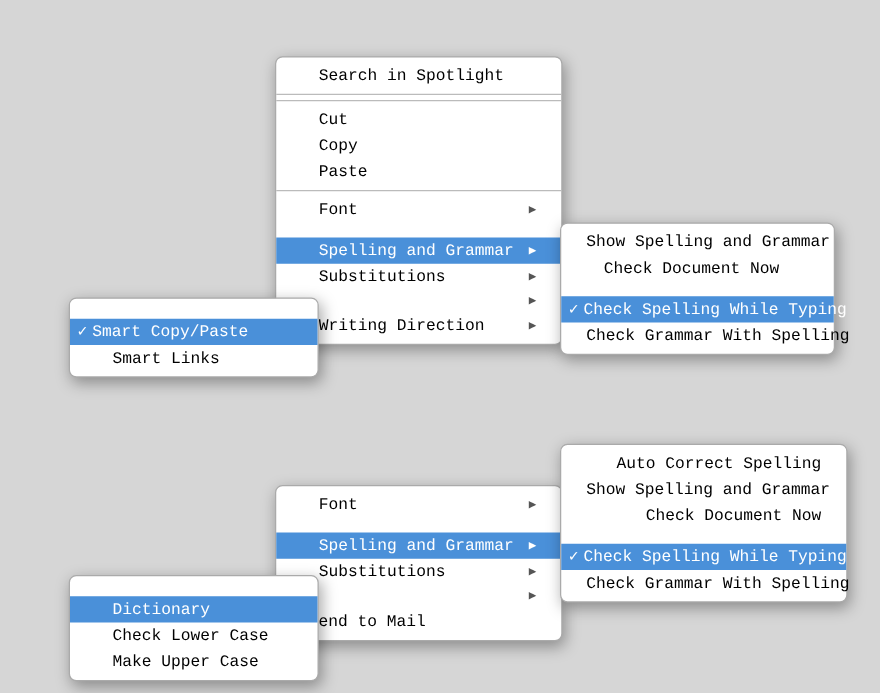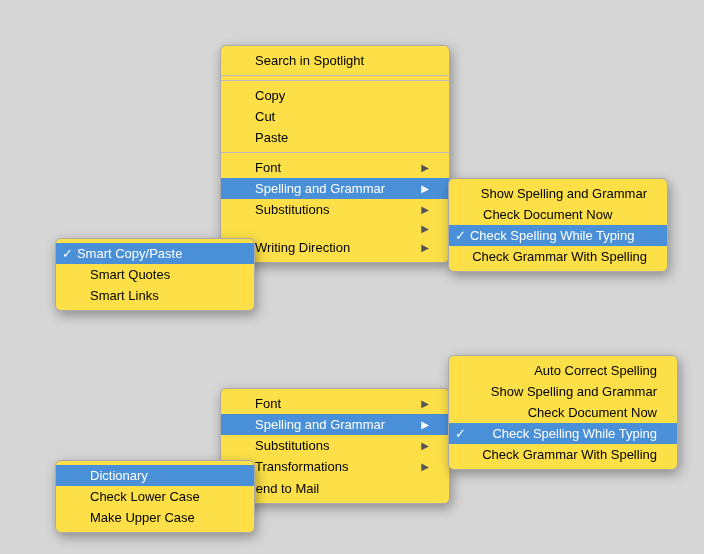--- a/index.html
+++ b/index.html
@@ -34,41 +34,43 @@
       font-size: 26px;
       font-weight: bold;
       color: #555;
       font-family: 'Marker Felt', 'Comic Sans MS', cursive;
       letter-spacing: 1px;
     }
 
     
     .context-menu {
       position: absolute;
-      background: #fde047;
+      background: #ffffff;
       border: 1px solid #aaa;
       border-radius: 6px;
       box-shadow: 2px 4px 12px rgba(0,0,0,0.35);
       padding: 4px 0;
       min-width: 200px;
+      font-family: Liberation Mono, monospace;
     }
 
     .menu-item {
       padding: 3px 20px 3px 20px;
       white-space: nowrap;
       cursor: default;
       display: flex;
       align-items: center;
       justify-content: space-between;
       font-size: 13px;
     }
 
     .menu-item.highlighted {
       background: #4a90d9;
       color: white;
+      margin-top: 12px;
     }
 
     .menu-item .arrow {
       margin-left: 8px;
       font-size: 10px;
       color: #555;
     }
 
     .menu-item.highlighted .arrow {
       color: white;
@@ -133,25 +135,25 @@
 <div class="context-menu menu-top-main">
   <div id="top-main-items">
       <div class="menu-item">
         <span style="display:inline-block;width:14px;"></span>
         <span style="flex:1">Search in Spotlight</span>
       </div>
       <div class="menu-separator"></div>
       <div class="menu-separator"></div>
       <div class="menu-item">
         <span style="display:inline-block;width:14px;"></span>
+        <span style="flex:1">Cut</span>
+      </div>
+      <div class="menu-item">
+        <span style="display:inline-block;width:14px;"></span>
         <span style="flex:1">Copy</span>
-      </div>
-      <div class="menu-item">
-        <span style="display:inline-block;width:14px;"></span>
-        <span style="flex:1">Cut</span>
       </div>
       <div class="menu-item">
         <span style="display:inline-block;width:14px;"></span>
         <span style="flex:1">Paste</span>
       </div>
       <div class="menu-separator"></div>
       <div class="menu-item">
         <span style="display:inline-block;width:14px;"></span>
         <span style="flex:1">Font</span>
         <span class="arrow">▶</span>
@@ -200,24 +202,20 @@
 </div>
 
 <div class="context-menu menu-top-left">
   <div id="top-left-items">
       <div class="menu-item highlighted">
         <span style="margin-right:4px;margin-left:-14px;">✓</span>
         <span style="flex:1">Smart Copy/Paste</span>
       </div>
       <div class="menu-item">
         <span style="display:inline-block;width:14px;"></span>
-        <span style="flex:1">Smart Quotes</span>
-      </div>
-      <div class="menu-item">
-        <span style="display:inline-block;width:14px;"></span>
         <span style="flex:1">Smart Links</span>
       </div>
     </div>
 </div>
 
 <div class="context-menu menu-bottom-main">
   <div id="bottom-main-items">
       <div class="menu-item">
         <span style="display:inline-block;width:14px;"></span>
         <span style="flex:1">Font</span>
@@ -228,21 +226,20 @@
         <span style="flex:1">Spelling and Grammar</span>
         <span class="arrow">▶</span>
       </div>
       <div class="menu-item">
         <span style="display:inline-block;width:14px;"></span>
         <span style="flex:1">Substitutions</span>
         <span class="arrow">▶</span>
       </div>
       <div class="menu-item">
         <span style="display:inline-block;width:14px;"></span>
-        <span style="flex:1">Transformations</span>
         <span class="arrow">▶</span>
       </div>
       <div class="menu-item">
         <span style="display:inline-block;width:16px;height:16px;margin-right:4px;margin-left:-14px;background:#6af;border-radius:2px;vertical-align:middle;font-size:9px;text-align:center;line-height:16px;">✉</span>
         <span style="flex:1">Send to Mail</span>
       </div>
     </div>
 </div>
 
 <div class="context-menu menu-bottom-sub">

